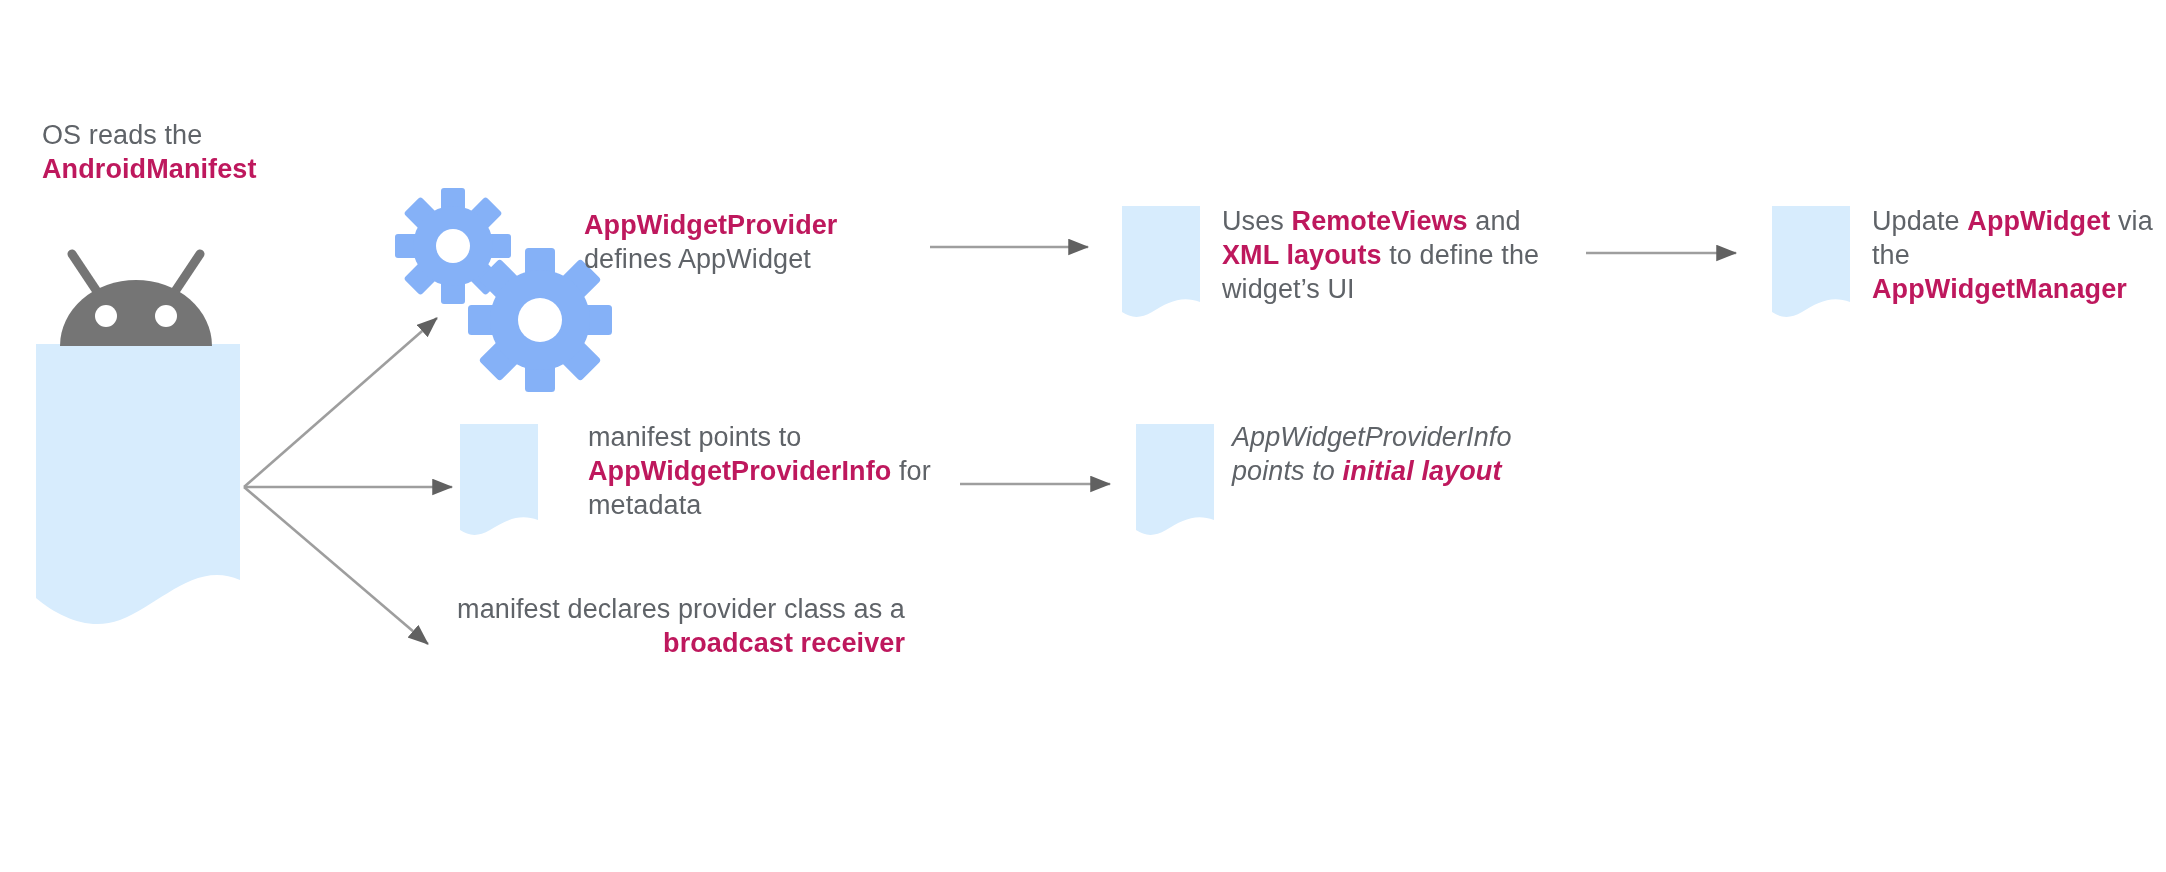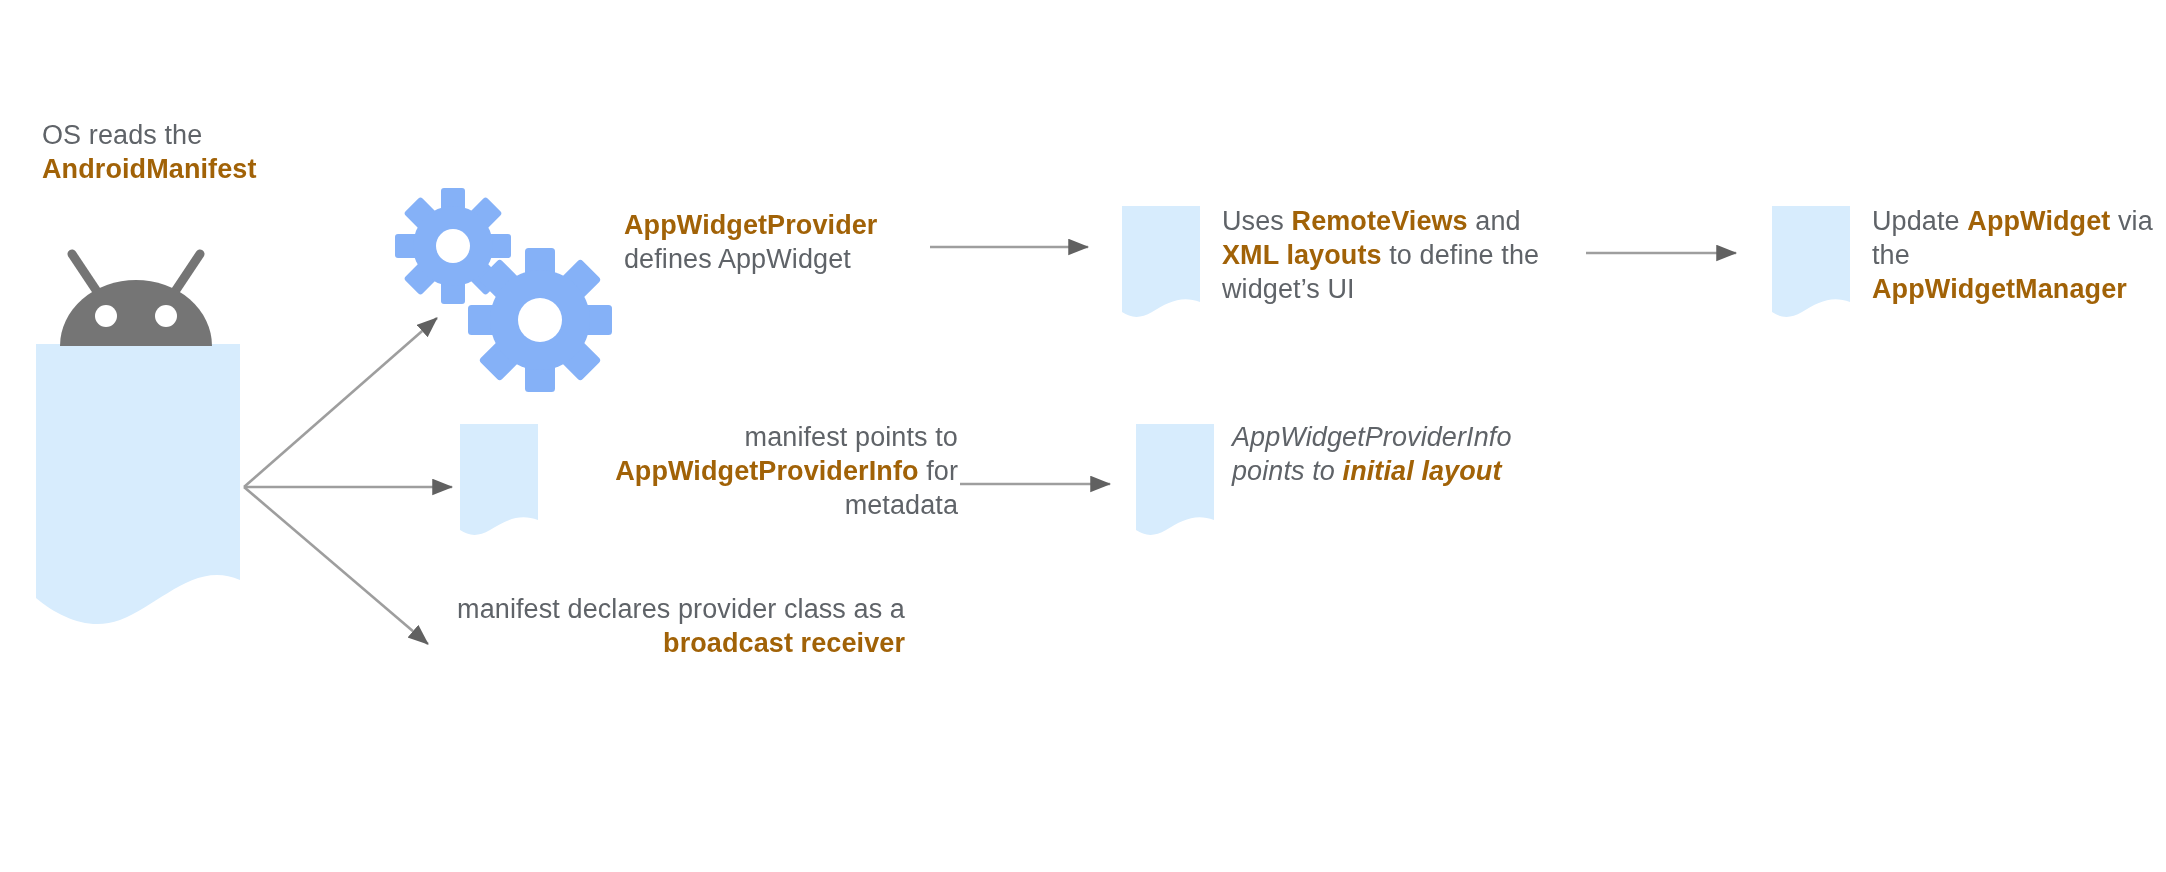--- a/index.html
+++ b/index.html
@@ -31,29 +31,29 @@
   .txt {
     position: absolute;
     color: #5f6368;
     font-size: 27px;
     line-height: 34px;
     font-weight: 400;
     letter-spacing: 0.1px;
     white-space: pre-wrap;
   }
   .txt b {
-    color: #a16207;
+    color: #be185d;
     font-weight: 700;
   }
   
   #title-block     { left: 42px;   top: 118px;  width: 320px; }
-  #provider-block  { left: 624px;  top: 208px;  width: 300px; }
+  #provider-block  { left: 584px;  top: 208px;  width: 300px; }
   #remoteviews-block { left: 1222px; top: 204px; width: 350px; }
   #update-block    { left: 1872px; top: 204px;  width: 300px; }
-  #info-block      { left: 588px;  top: 420px;  width: 370px; text-align: right; }
+  #info-block      { left: 588px;  top: 420px;  width: 370px; }
   #initial-block   { left: 1232px; top: 420px;  width: 310px; font-style: italic; }
   #receiver-block  { left: 435px;  top: 592px;  width: 470px; text-align: right; }
 </style>
 </head>
 <body>
 
 <div id="canvas">
 
   <svg class="svg-layer" viewBox="0 0 2166 872">
     <defs>

